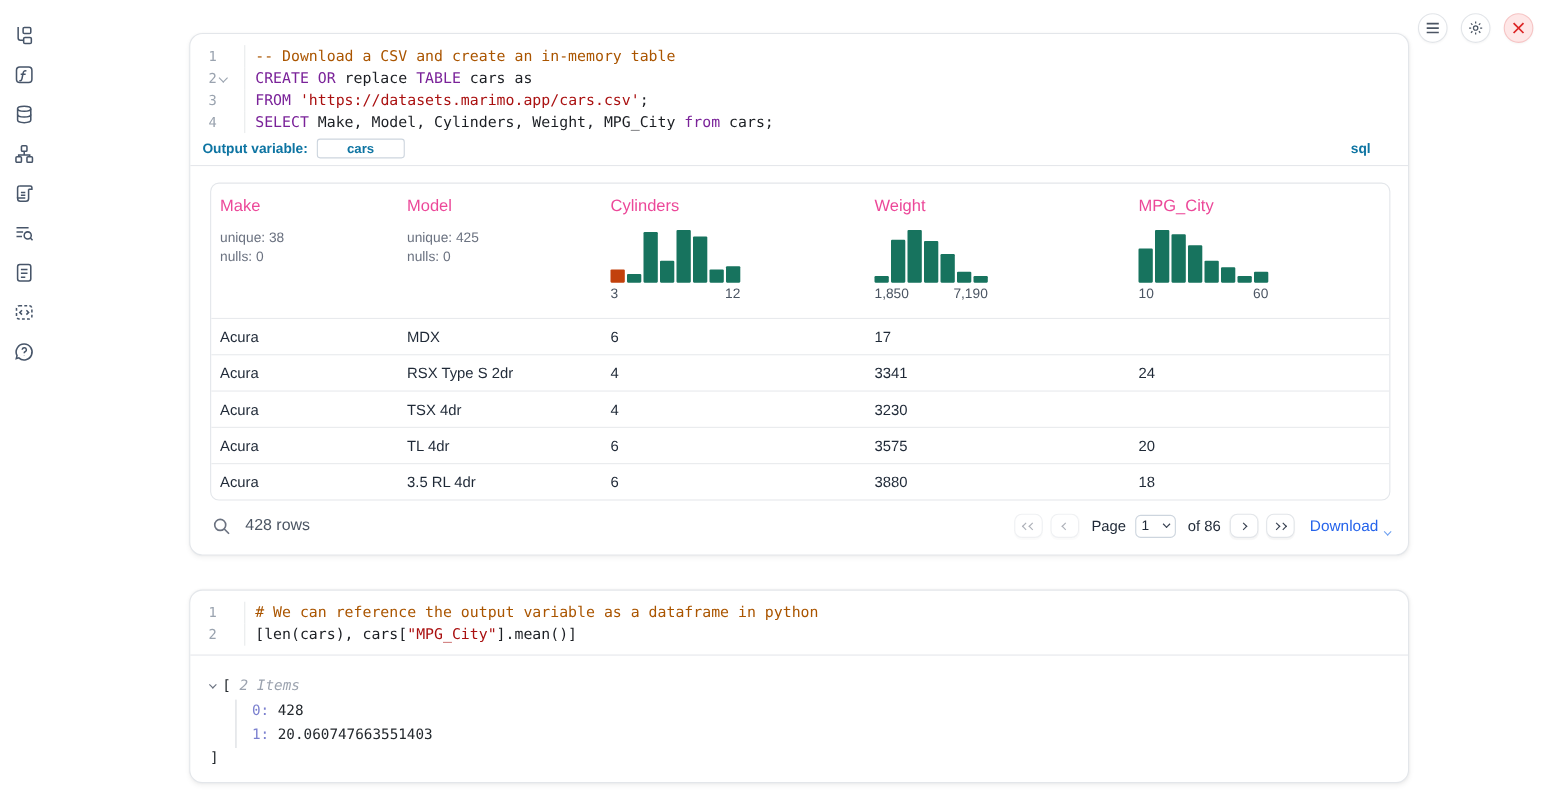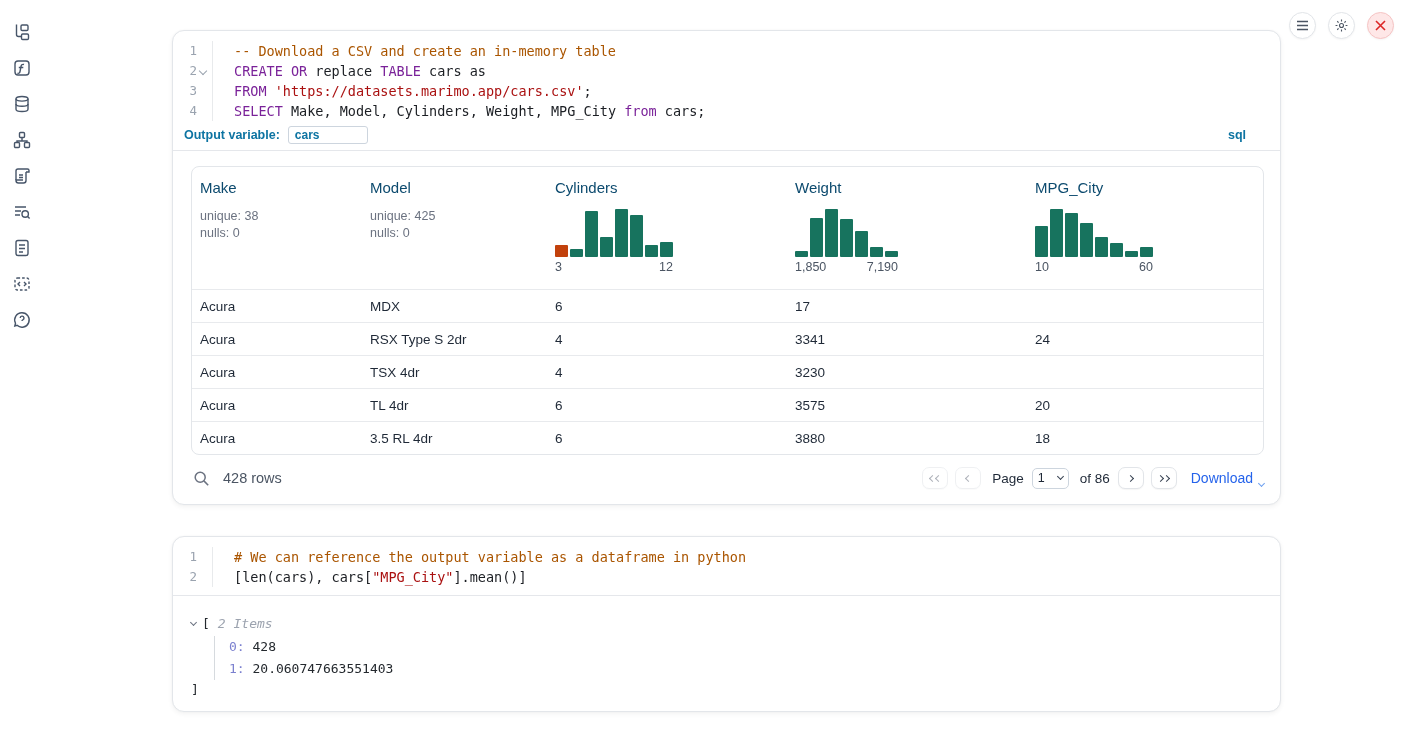--- a/index.html
+++ b/index.html
@@ -24,39 +24,39 @@
   .cell { position: absolute; left: 172px; width: 1109px; background: #fff;
     border: 1px solid #e3e6ea; border-radius: 12px;
     box-shadow: 0 2px 5px rgba(0,0,0,.05), 0 0 2px rgba(0,0,0,.03); }
   #cell-1 { top: 30px; height: 475px; }
   #cell-2 { top: 536px; height: 176px; }
 
   .editor { padding: 10px 0 2px 0; font-family: "DejaVu Sans Mono", monospace; font-size: 13.5px; }
   .code-line { display: flex; line-height: 20px; white-space: pre; }
   .gutter { flex: none; width: 24px; text-align: right; color: #9aa3af; font-size: 12.5px; }
   .fold-slot { flex: none; width: 13px; position: relative; }
-  .code-text { border-left: 1px solid #e8eaec; padding-left: 21px; margin-left: 2px; color: #1b1e23; }
+  .code-text { border-left: 1px solid #e8eaec; padding-left: 9px; margin-left: 12px; color: #1b1e23; }
   .tk-kw { color: #7a2299; }
   .tk-com { color: #aa5500; }
   .tk-str { color: #aa1111; }
 
   .editor-footer { display: flex; align-items: center; height: 28px; padding: 0 0 4px 11px;
     border-bottom: 1px solid #e5e7eb; }
   .ov-label { color: #0d74a2; font-weight: bold; font-size: 12.5px; }
   .ov-input { width: 80px; height: 18px; margin-left: 8px; border: 1px solid #cdd5de;
     border-radius: 3px; color: #0d74a2; font-weight: bold; font-size: 12px;
-    padding: 0 6px; font-family: "Liberation Sans", sans-serif; }
+    padding: 0 6px; font-family: "Liberation Sans", sans-serif; text-align: center; }
   .lang-badge { margin-left: auto; margin-right: 34px; color: #0d74a2; font-weight: bold; font-size: 12.5px; }
 
   
   .table-box { margin: 15px 16px 0 18px; border: 1px solid #e3e6ea; border-radius: 8px; overflow: hidden; }
   .thead, .tr { display: grid; grid-template-columns: 170px 185px 240px 240px 1fr; }
   .thead { height: 122px; }
   .th { padding: 12px 8px 0 8px; }
-  .th-name { font-size: 15px; color: #0c4a6e; height: 22px; }
+  .th-name { font-size: 15px; color: #ec4899; height: 22px; }
   .th-stats { margin-top: 7px; font-size: 12.5px; color: #6b7280; line-height: 16.5px; }
   .hist { margin-top: 6px; }
   .hist-bars { display: flex; align-items: flex-end; gap: 2px; height: 50px; }
   .hist-bar { width: 13px; background: #17735e; border-radius: 1px; cursor: pointer; }
   .hist-bar.hl { background: #c2410c; }
   .hist-axis { display: flex; justify-content: space-between; font-size: 12.5px; color: #4b5563; margin-top: 3px; }
   .tr { border-top: 1px solid #e8eaed; height: 33px; cursor: pointer; }
   .td { padding: 0 8px; font-size: 13.5px; color: #1f2937; display: flex; align-items: center; }
 
   

